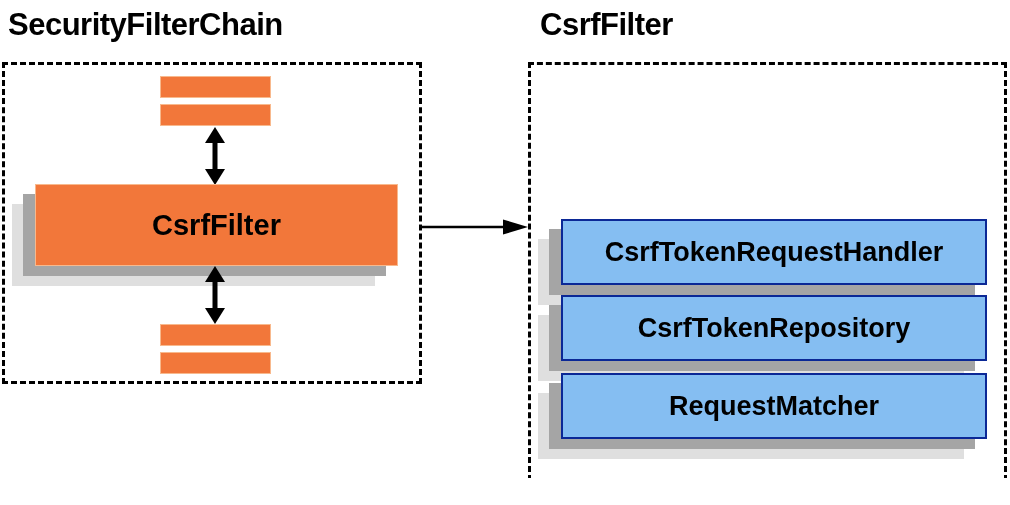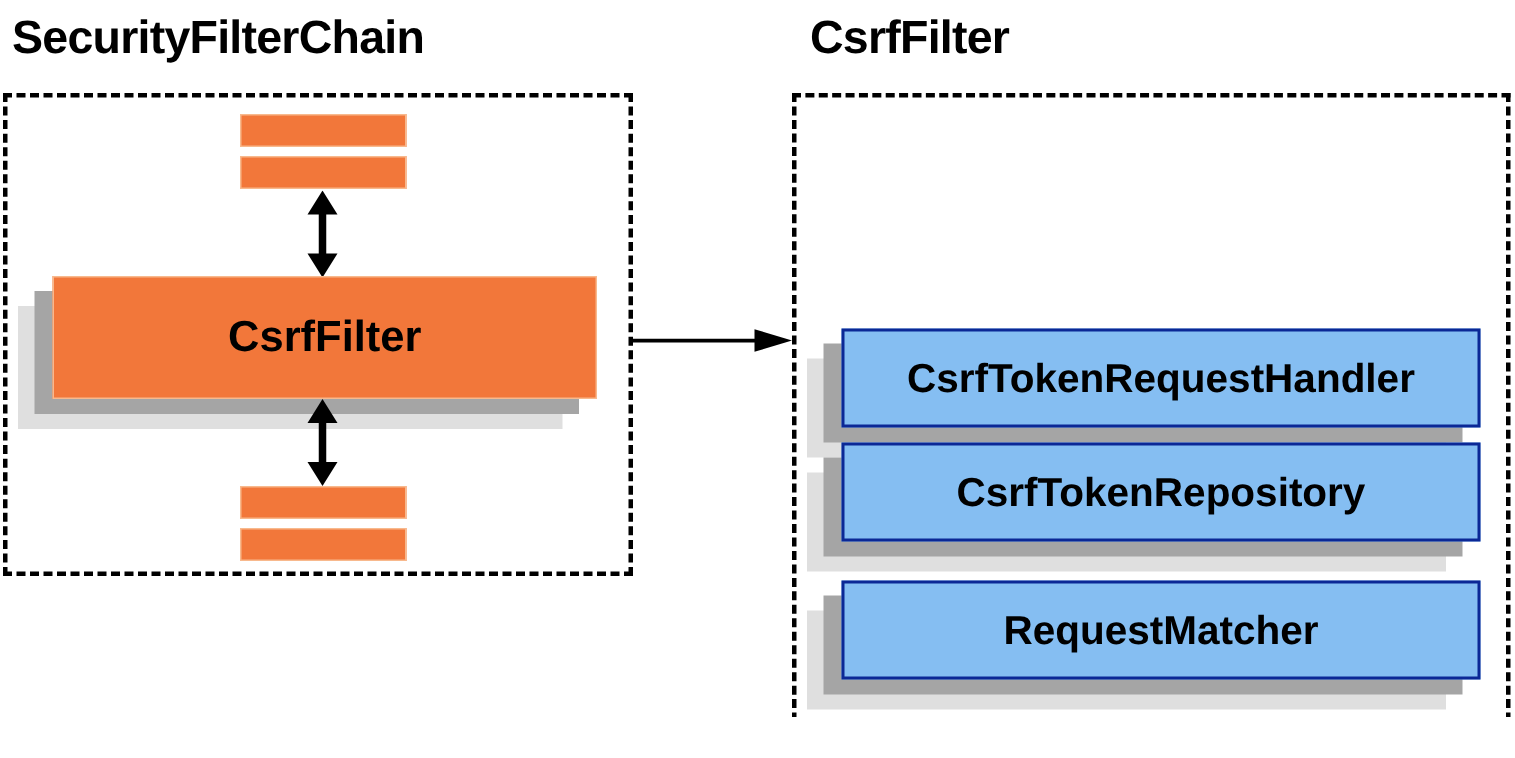--- a/index.html
+++ b/index.html
@@ -74,21 +74,21 @@
   }
   .blue-stack{left:561px;width:426px;height:66px;}
   .blue-stack .face{
     background:var(--blue-fill);
     border:2px solid var(--blue-border);
     font-size:27px;
   }
   .blue-1{top:95px;}
   .blue-2{top:195px;margin-top:24px;}
   .blue-3{top:295px;}
-  .blue-4{top:387px;}
+  .blue-4{top:373px;}
 
   .arrow-svg{position:absolute;display:block;}
   .varrow-top{left:201px;top:127px;}
   .varrow-bottom{left:201px;top:266px;}
   .harrow{left:422px;top:217px;}
 </style>
 </head>
 <body>
 
 <div class="canvas">

